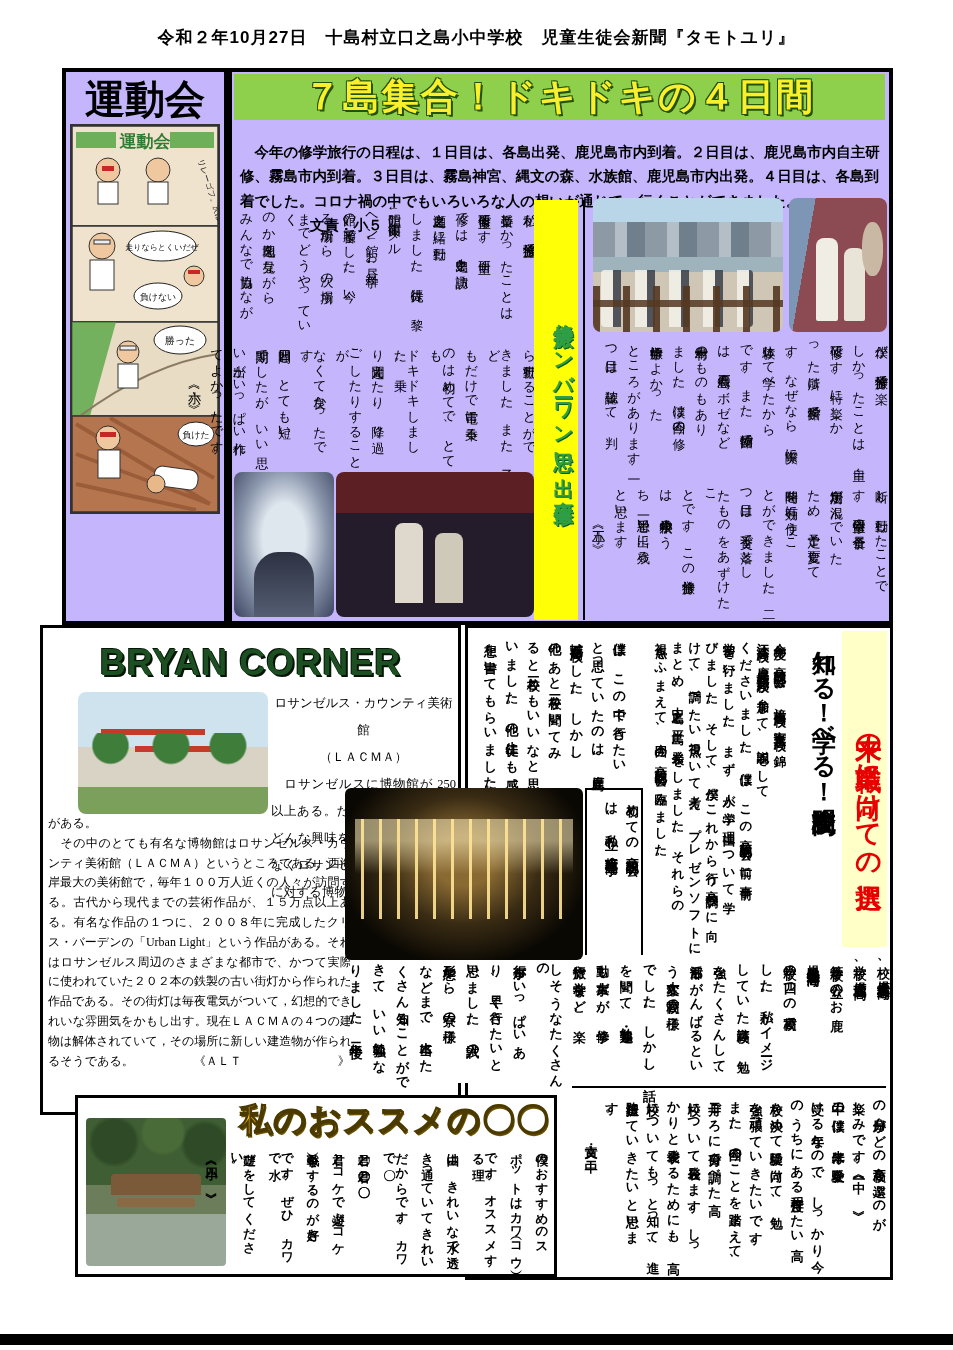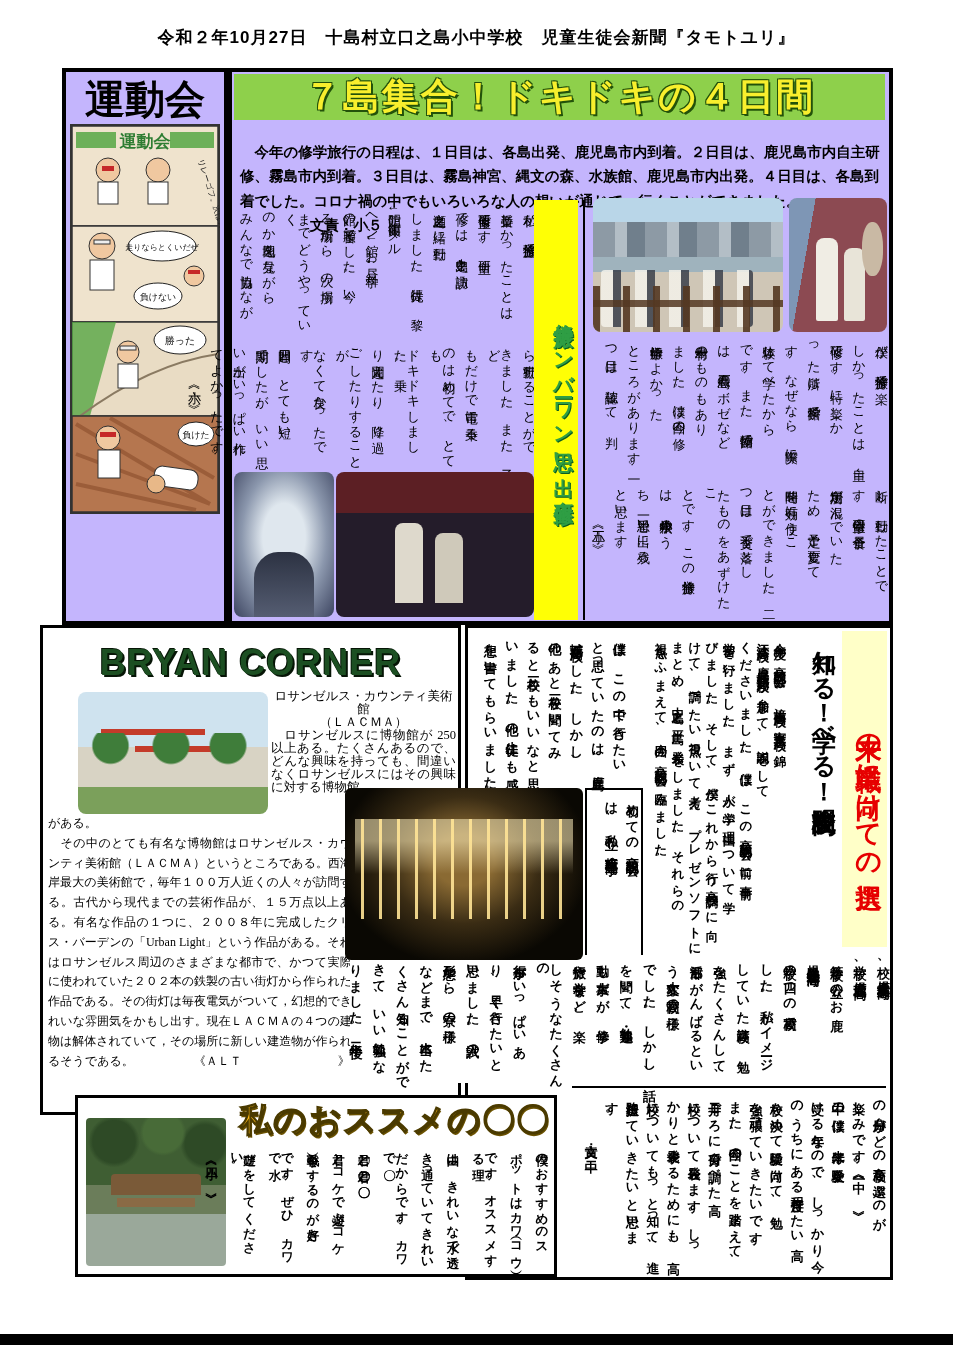--- a/index.html
+++ b/index.html
@@ -86,21 +86,21 @@
      box-shadow:0 18px 0 -6px #8a6a45;}
   .ph-pond .leaf{position:absolute;left:0;top:0;width:100%;height:40%;
      background:radial-gradient(circle at 20% 40%,#2e4a26 0 18%,transparent 22%),
         radial-gradient(circle at 55% 25%,#486b38 0 22%,transparent 26%),
         radial-gradient(circle at 85% 45%,#2e4a26 0 16%,transparent 20%);}
 
   
   .bryan-box{left:40px;top:625px;width:415px;height:484px;}
   .bryan-title{left:2px;top:-2px;width:411px;text-align:center;font-size:36px;font-weight:900;letter-spacing:1px;
      color:#1c4f22;text-shadow:2px 2px 0 #061506, -1px -1px 0 #061506;margin-top:16px;}
-  .bryan-lead{left:228px;top:62px;width:185px;font-size:12.5px;line-height:13px;text-align:center;}
+  .bryan-lead{left:228px;top:62px;width:185px;font-size:12.5px;line-height:27px;text-align:center;}
   .bryan-lead .ln3{text-align:justify;}
   .bryan-body{left:5px;top:186px;width:304px;font-size:12px;line-height:19.8px;text-align:justify;white-space:pre-line;}
 
   
   .right-box{left:465px;top:625px;width:422px;height:649px;}
   .red-strip{left:374px;top:3px;width:45px;height:316px;background:#ffffc8;
      writing-mode:vertical-rl;font-size:26px;font-weight:900;color:#e60000;text-align:center;padding-top:2px;box-sizing:border-box;}
   .sub-strip{left:320px;top:3px;width:52px;height:322px;
      writing-mode:vertical-rl;font-size:24px;font-weight:900;color:#000;text-align:left;padding-top:2px;box-sizing:border-box;}
   .hs-intro{left:178px;top:5px;width:140px;height:334px;font-size:12.5px;font-weight:bold;letter-spacing:2.2px;}

